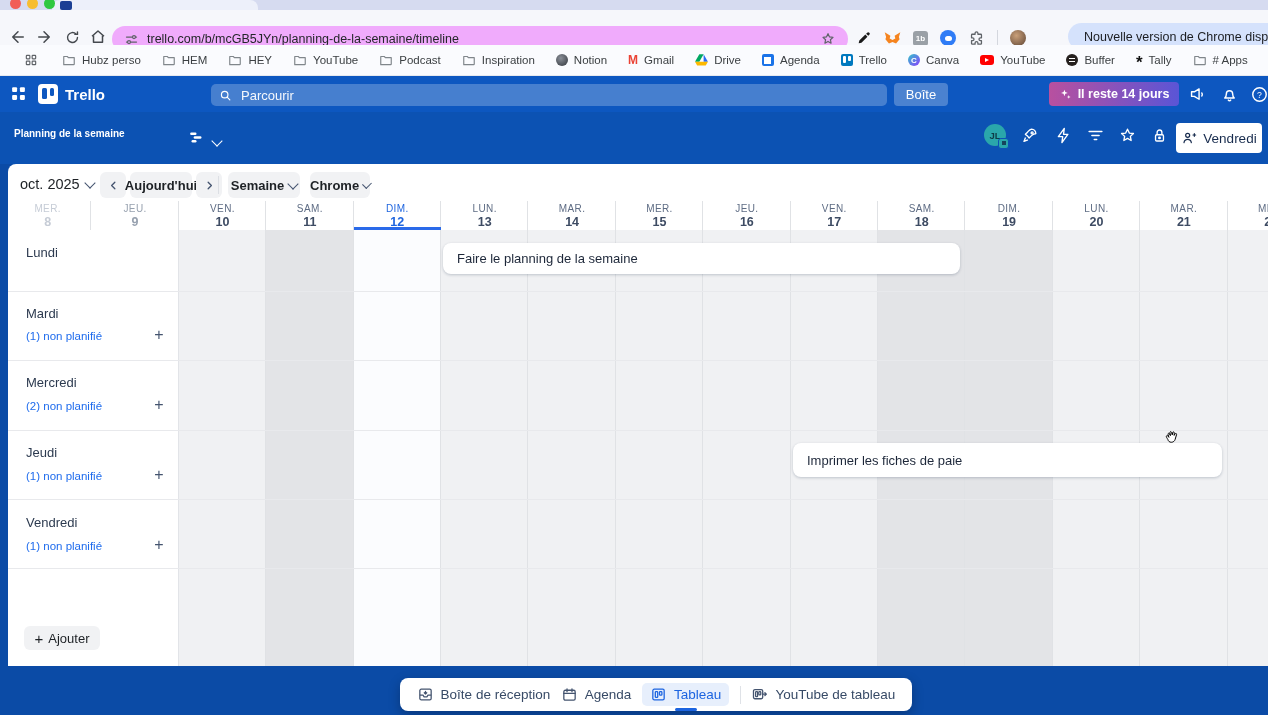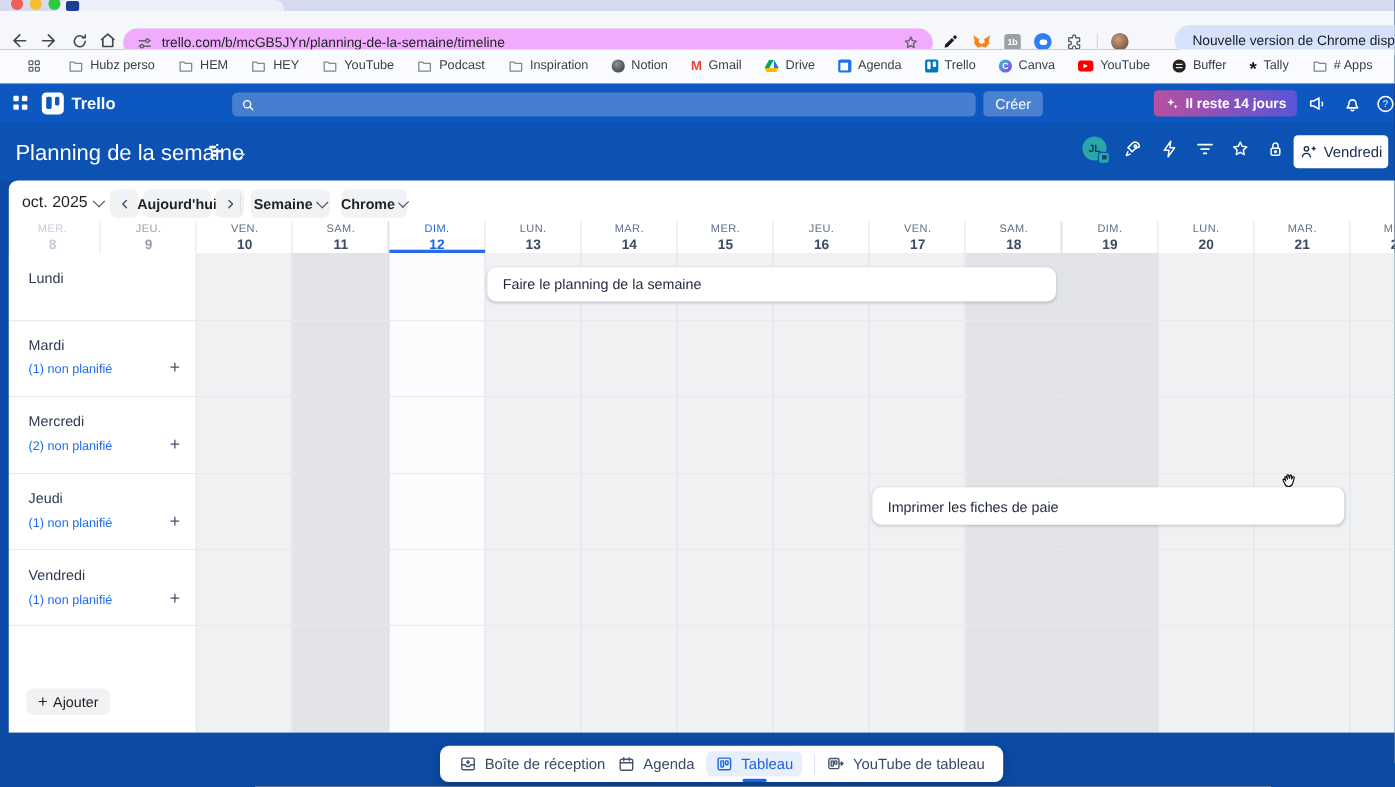--- a/index.html
+++ b/index.html
@@ -32,21 +32,21 @@
   .logo-sq i{position:absolute;top:4px;width:4.5px;background:#0d57c0;border-radius:1.5px;display:block;}
   .searchpill{left:211px;top:8px;width:676px;height:22px;background:rgba(255,255,255,.24);border-radius:5px;
       display:flex;align-items:center;padding-left:8px;box-sizing:border-box;}
   .searchpill input{background:transparent;border:none;outline:none;color:#fff;font-size:13px;margin-left:7px;width:90%;font-family:inherit;}
   .searchpill input::placeholder{color:rgba(255,255,255,.95);}
   .creerbtn{left:894px;top:7px;width:54px;height:23px;background:rgba(255,255,255,.26);border-radius:4px;
       display:flex;align-items:center;justify-content:center;font-size:13px;color:#fff;}
   .trialbtn{left:1049px;top:6px;width:130px;height:24px;border-radius:4px;color:#fff;font-size:12.5px;font-weight:bold;
       background:linear-gradient(90deg,#b8509f,#5a55d6);display:flex;align-items:center;justify-content:center;gap:6px;}
   .boardbar{left:0;top:112px;width:1268px;height:52px;background:#0c52b3;color:#fff;}
-  .boardtitle{left:14px;top:16px;font-size:20px;font-weight:normal;}
+  .boardtitle{left:14px;top:16px;font-size:10px;font-weight:bold;}
   .whiteicon{color:#fff;}
   .sharebtn{left:1176px;top:11px;width:86px;height:30px;background:#fff;border-radius:4px;color:#172b4d;
       display:flex;align-items:center;justify-content:center;gap:6px;font-size:13.5px;}
   .avatar-jl{left:984px;top:12px;width:22px;height:22px;border-radius:50%;background:#2aa7ab;color:#0e3b46;
       font-size:9.5px;font-weight:bold;display:flex;align-items:center;justify-content:center;}
   .avatar-badge{left:998px;top:26px;width:9px;height:9px;border-radius:3px;background:#2aa7ab;border:1px solid #0c52b3;}
   .avatar-badge i{display:block;width:4px;height:4px;background:#15455c;margin:2px auto 0;}
 
   
   .tl{left:8px;top:164px;width:1260px;height:574px;background:#fff;border-radius:8px 0 0 8px;overflow:hidden;}
@@ -289,22 +289,23 @@
           <i style="left:4px;height:11px"></i>
           <i style="left:11.5px;height:8px"></i>
         </span>
       <span style="font-size:15px;font-weight:bold;color:#fff">Trello</span>
     </span>
     <div class="abs searchpill">
       <svg class="ic" width="13" height="13" viewBox="0 0 24 24" fill="none" stroke="#fff" stroke-width="2.2" stroke-linecap="round">
           <circle cx="10.5" cy="10.5" r="6"></circle>
           <path d="M15 15l5 5"></path>
         </svg>
-    </div>
-    <div class="abs creerbtn">Créer</div>
+      <input type="text" placeholder="Parcourir" style="">
+    </div>
+    <div class="abs creerbtn">Boîte</div>
     <div class="abs trialbtn">
       <svg class="ic" width="13" height="13" viewBox="0 0 24 24" fill="#fff">
           <path d="M10 3l1.6 4.6L16.2 9.2 11.6 10.8 10 15.4 8.4 10.8 3.8 9.2 8.4 7.6z"></path>
           <path d="M18 13l.9 2.6 2.6.9-2.6.9-.9 2.6-.9-2.6-2.6-.9 2.6-.9z"></path>
         </svg>
       <span>Il reste 14 jours</span>
     </div>
     <span class="abs whiteicon" style="left:1188px;top:9px">
       <svg class="ic" width="19" height="19" viewBox="0 0 24 24" fill="none" stroke="#fff" stroke-width="1.8" stroke-linejoin="round">
           <path d="M14 5v13l-6-3.6H4.5v-5.8H8z"></path>

